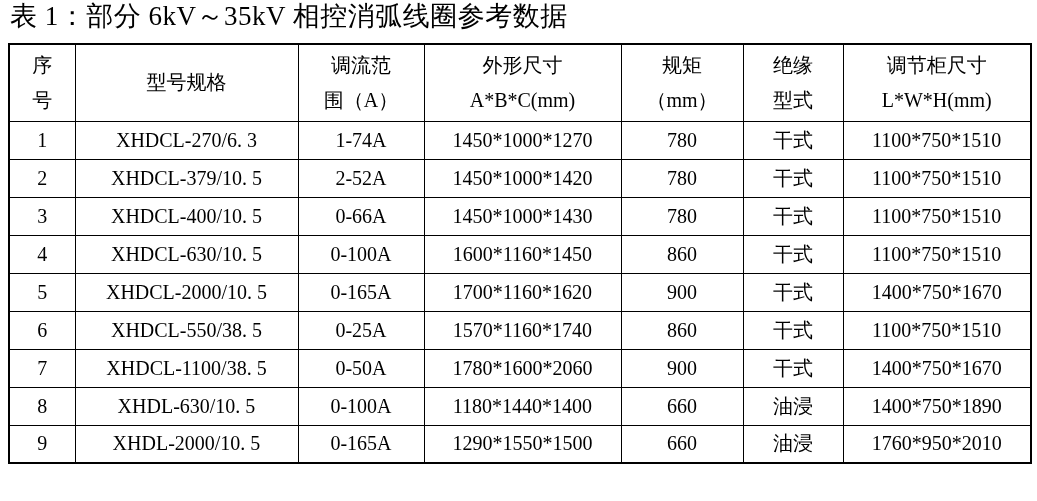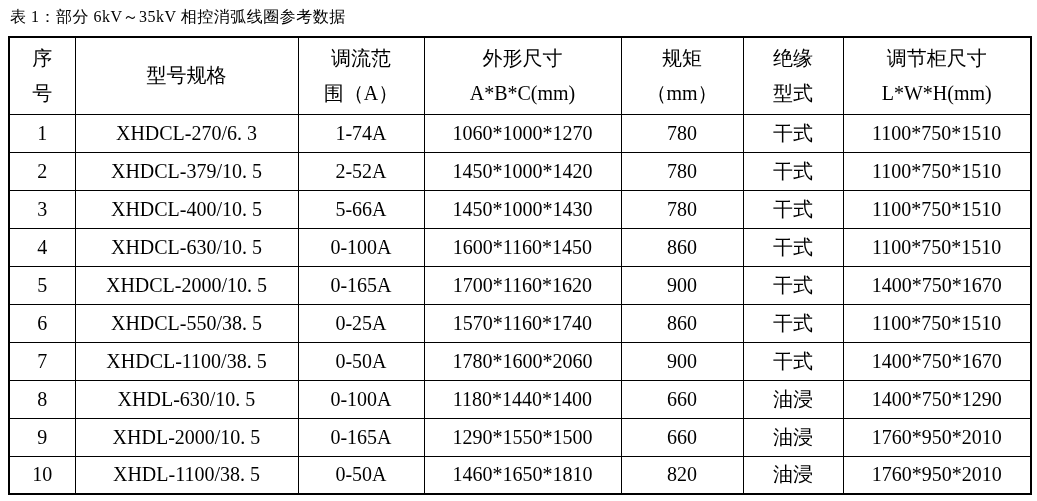--- a/index.html
+++ b/index.html
@@ -11,23 +11,23 @@
     font-family: "Liberation Serif", "DejaVu Serif", serif;
   }
   .page {
     width: 1037px;
     height: 501px;
     background: #ffffff;
     padding: 3px 7px 0 8px;
     overflow: hidden;
   }
   .doc-title {
-    font-size: 16px;
+    font-size: 27px;
     line-height: 27px;
-    margin: 0 0 6px 2px;
+    margin: 0 0 13px 2px;
     white-space: nowrap;
     letter-spacing: 0.5px;
   }
   table.ref-table {
     border-collapse: collapse;
     table-layout: fixed;
     width: 1022px;
     border: 2px solid #000000;
     background: #ffffff;
   }
@@ -100,38 +100,38 @@
           <div class="hline">调节柜尺寸</div>
           <div class="hline">L*W*H(mm)</div>
         </th>
       </tr>
     </thead>
     <tbody>
         <tr>
           <td>1</td>
           <td>XHDCL-270/6. 3</td>
           <td>1-74A</td>
-          <td>1060*1000*1270</td>
+          <td>1450*1000*1270</td>
           <td>780</td>
           <td>干式</td>
           <td>1100*750*1510</td>
         </tr>
         <tr>
           <td>2</td>
           <td>XHDCL-379/10. 5</td>
           <td>2-52A</td>
           <td>1450*1000*1420</td>
           <td>780</td>
           <td>干式</td>
           <td>1100*750*1510</td>
         </tr>
         <tr>
           <td>3</td>
           <td>XHDCL-400/10. 5</td>
-          <td>5-66A</td>
+          <td>0-66A</td>
           <td>1450*1000*1430</td>
           <td>780</td>
           <td>干式</td>
           <td>1100*750*1510</td>
         </tr>
         <tr>
           <td>4</td>
           <td>XHDCL-630/10. 5</td>
           <td>0-100A</td>
           <td>1600*1160*1450</td>
@@ -166,36 +166,27 @@
           <td>干式</td>
           <td>1400*750*1670</td>
         </tr>
         <tr>
           <td>8</td>
           <td>XHDL-630/10. 5</td>
           <td>0-100A</td>
           <td>1180*1440*1400</td>
           <td>660</td>
           <td>油浸</td>
-          <td>1400*750*1290</td>
+          <td>1400*750*1890</td>
         </tr>
         <tr>
           <td>9</td>
           <td>XHDL-2000/10. 5</td>
           <td>0-165A</td>
           <td>1290*1550*1500</td>
           <td>660</td>
           <td>油浸</td>
           <td>1760*950*2010</td>
         </tr>
-        <tr>
-          <td>10</td>
-          <td>XHDL-1100/38. 5</td>
-          <td>0-50A</td>
-          <td>1460*1650*1810</td>
-          <td>820</td>
-          <td>油浸</td>
-          <td>1760*950*2010</td>
-        </tr>
       </tbody>
   </table>
 
 </div>
 
 </body></html>

